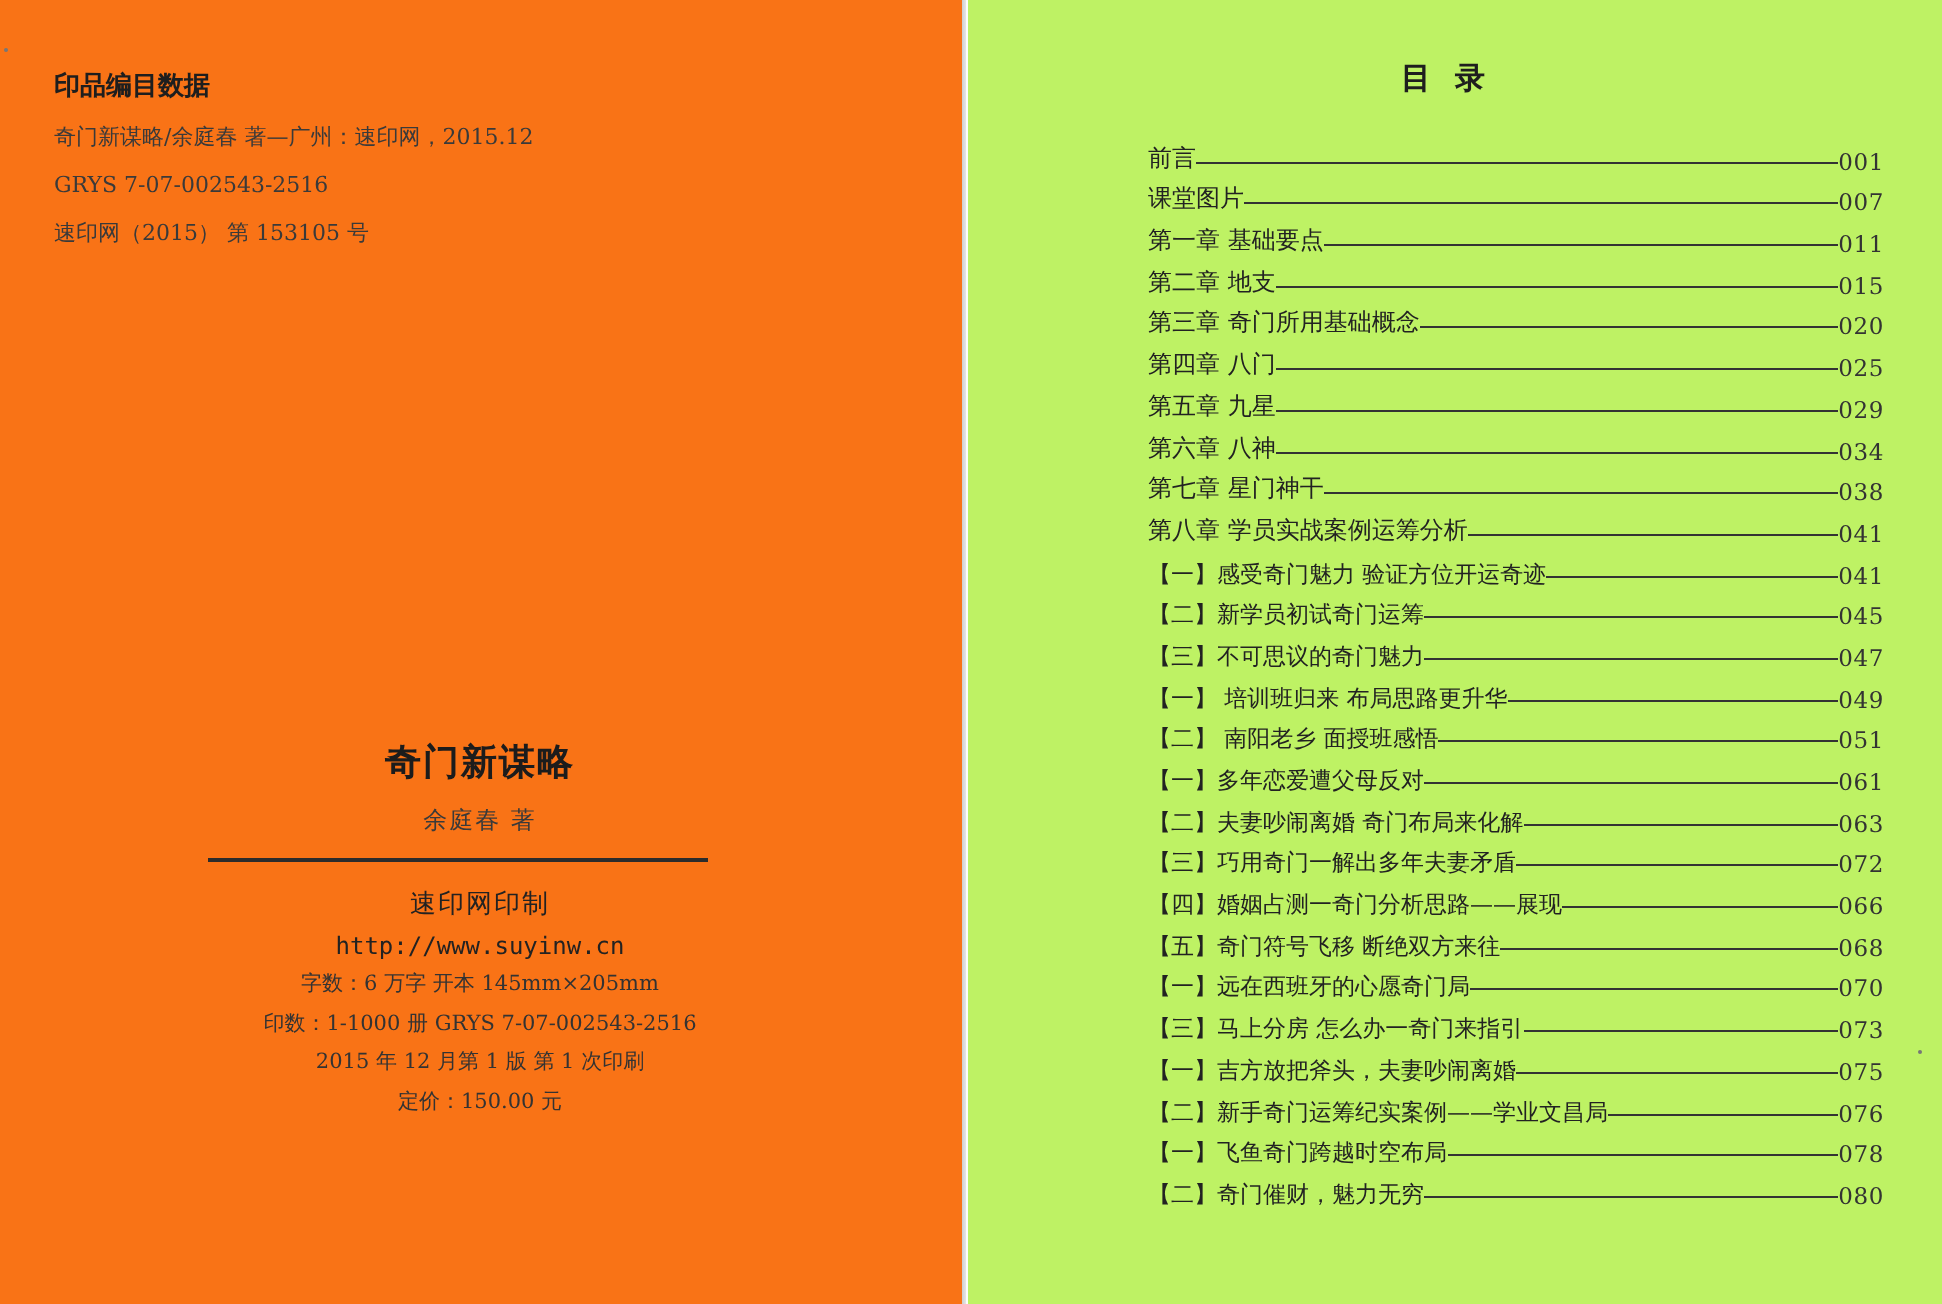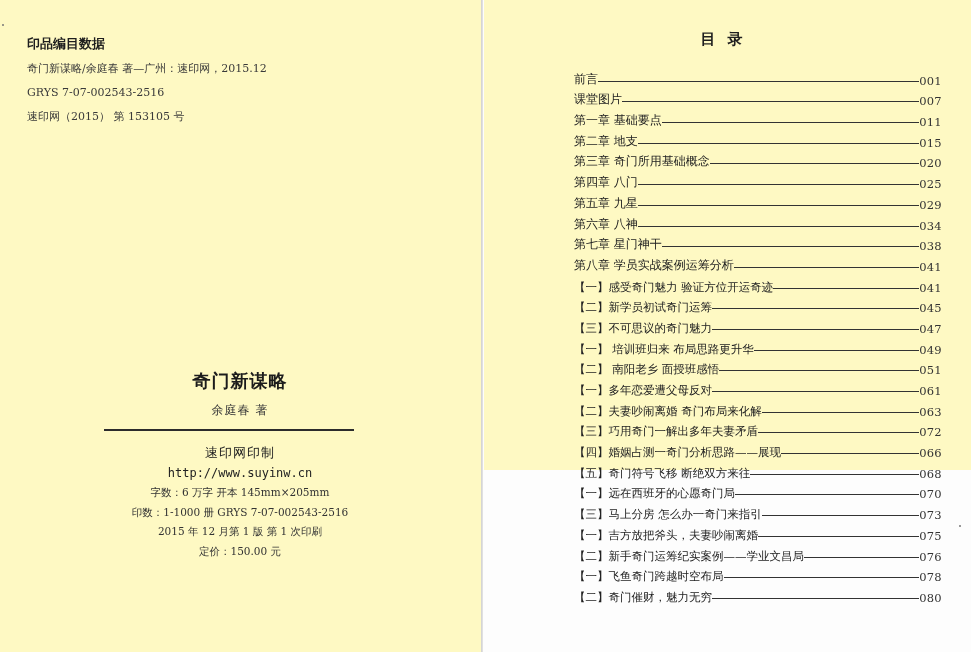--- a/index.html
+++ b/index.html
@@ -18,33 +18,33 @@
     .spread {
       position: absolute;
       left: 0; top: 0;
       width: 971px; height: 652px;
       background: #fdfdfd;
     }
     .page-left {
       position: absolute;
       left: 0; top: 0;
       width: 482px; height: 652px;
-      background: #fef9c3;
+      background: #f97316;
     }
     .fold {
       position: absolute;
       left: 481px; top: 0;
       width: 2px; height: 652px;
       background: linear-gradient(to right, #cfcfcf, #e6e6e6);
     }
     .page-right {
       position: absolute;
       left: 484px; top: 0;
-      width: 487px; height: 470px;
-      background: #fef9c3;
+      width: 487px; height: 652px;
+      background: #bef264;
     }
 
     
     .cip {
       position: absolute;
       left: 27px; top: 33px;
       font-size: 11px;
       line-height: 24px;
       color: #3a3a3a;
     }

